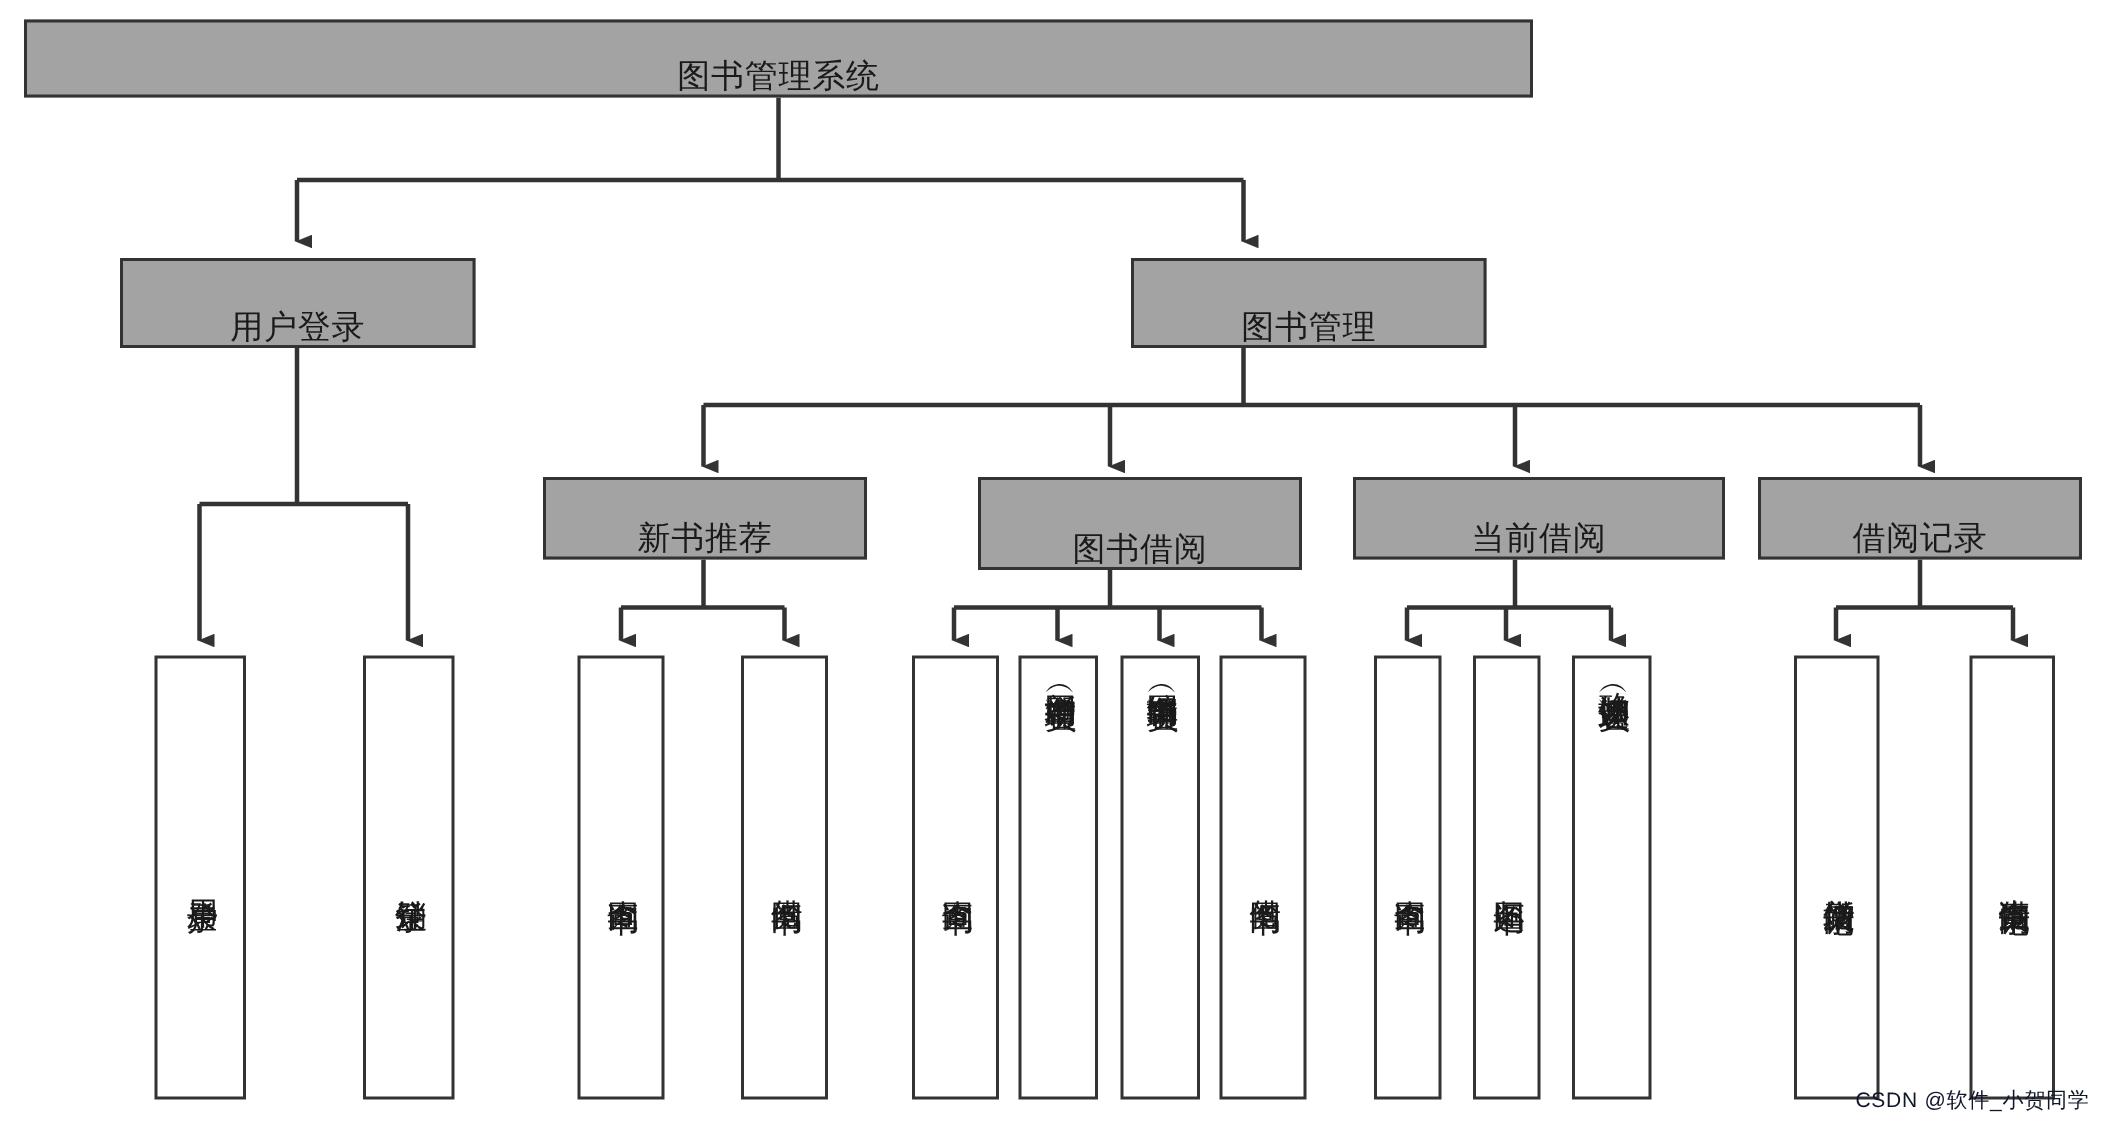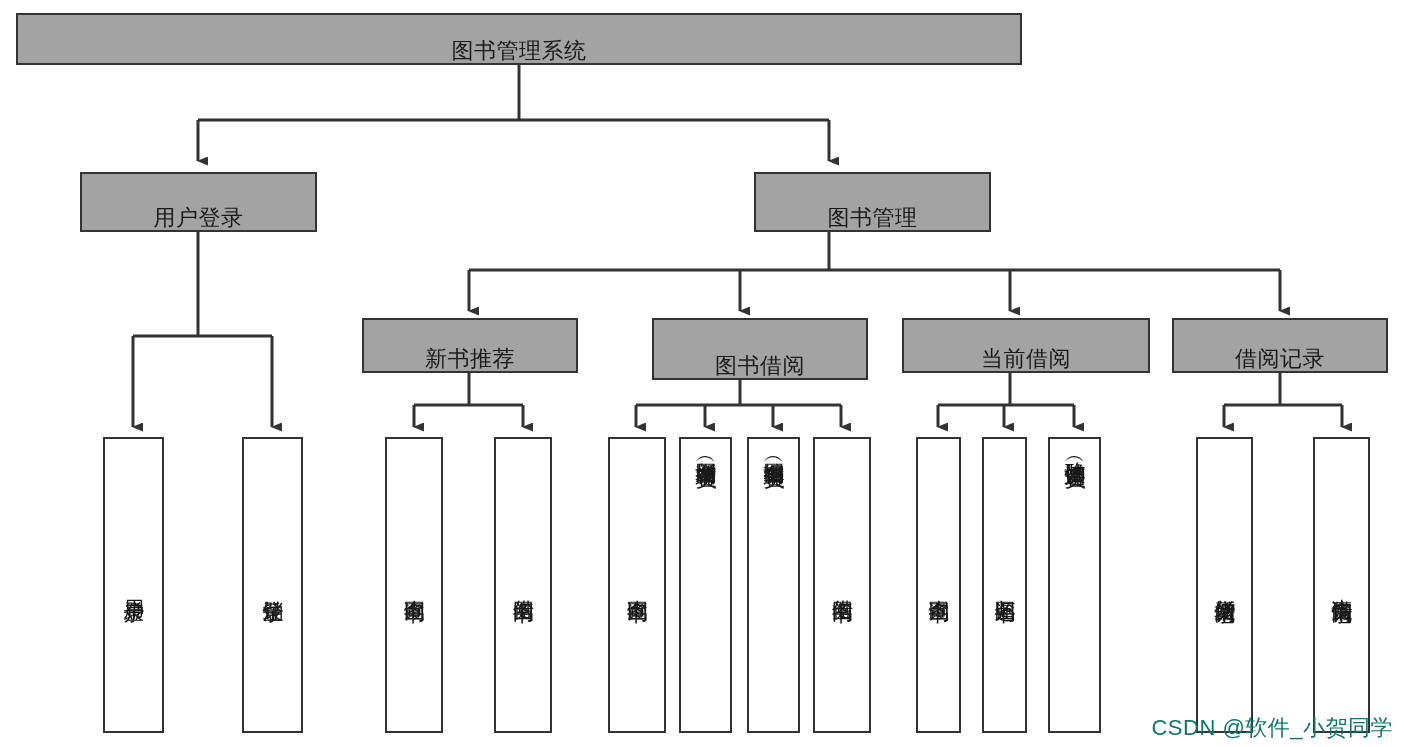--- a/index.html
+++ b/index.html
@@ -60,22 +60,22 @@
     color: #1a1a1a;
     white-space: nowrap;
   }
   .leaf-box.align-center {
     align-items: center;
   }
   #watermark {
     position: absolute;
     right: 12px;
     bottom: 4px;
-    font-size: 22px;
-    color: #0f766e;
+    font-size: 14px;
+    color: #0f172a;
     letter-spacing: 0.5px;
     white-space: nowrap;
     pointer-events: none;
   }
 </style>
 </head>
 <body>
 
 <div id="diagram-root">
 

